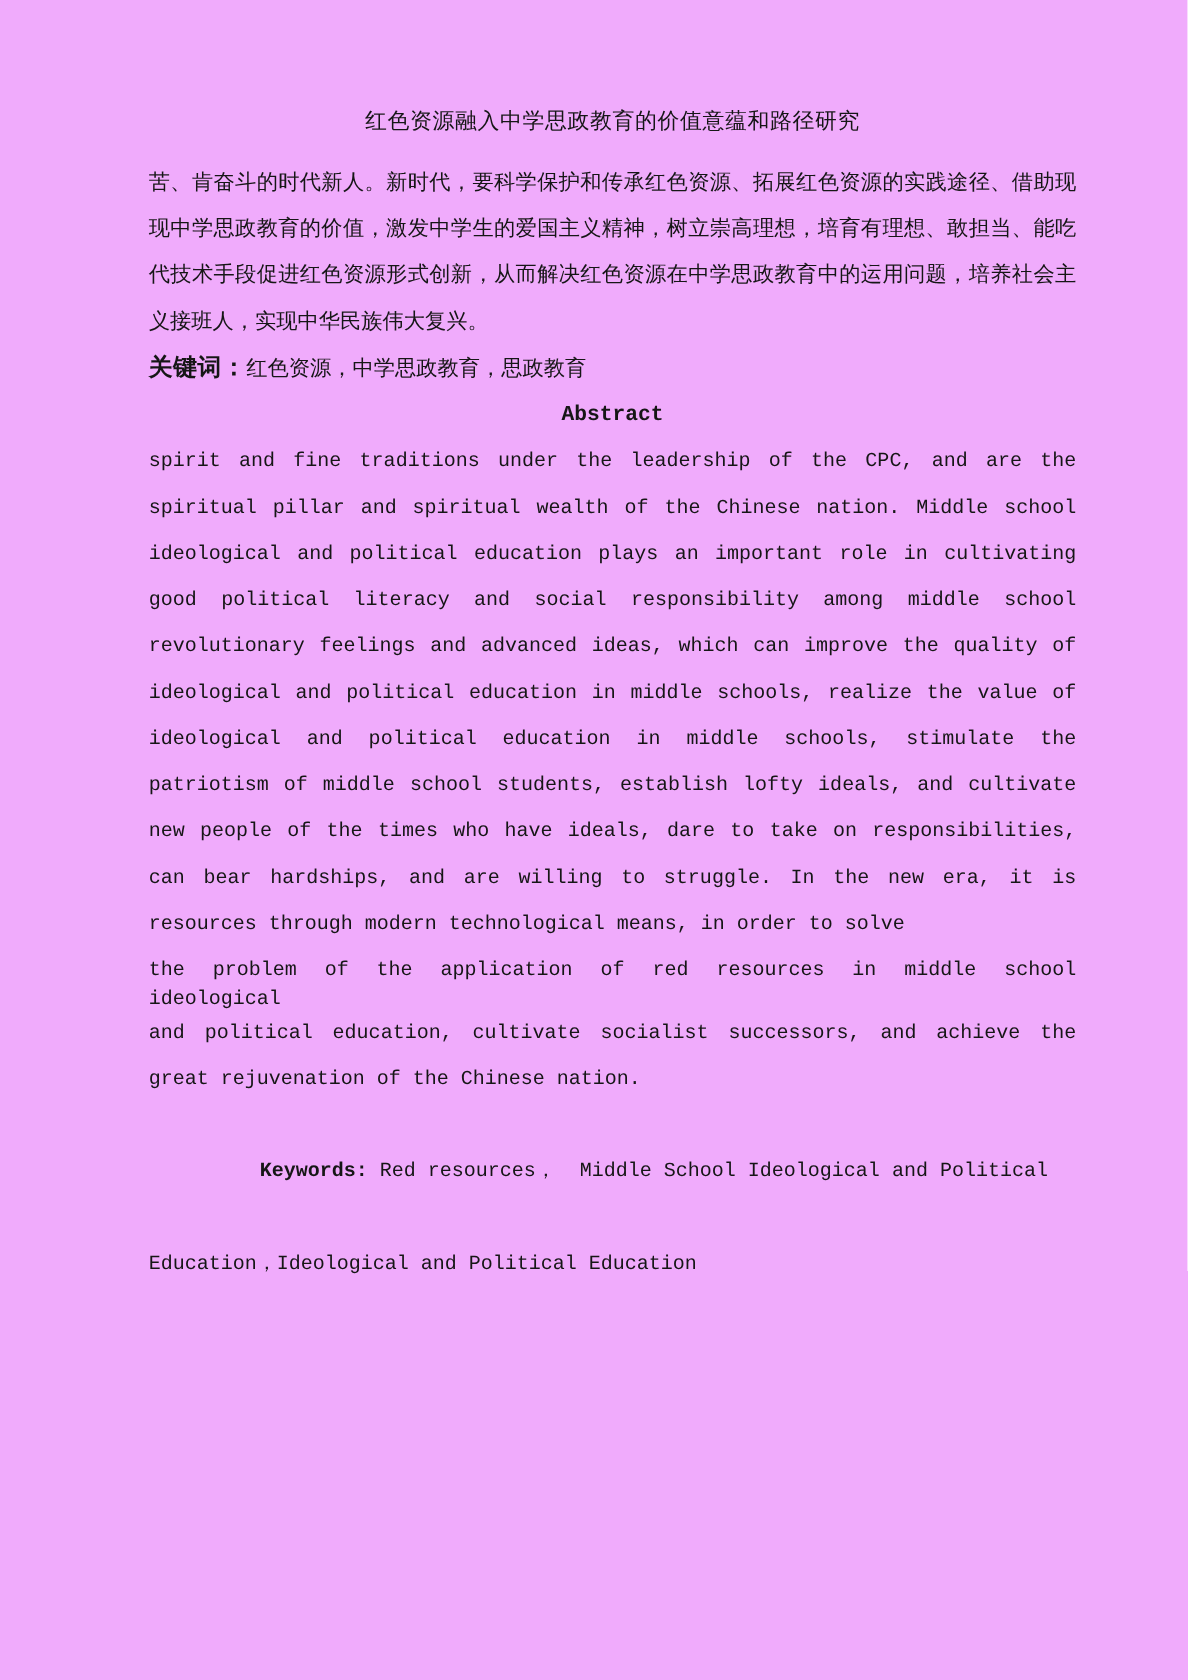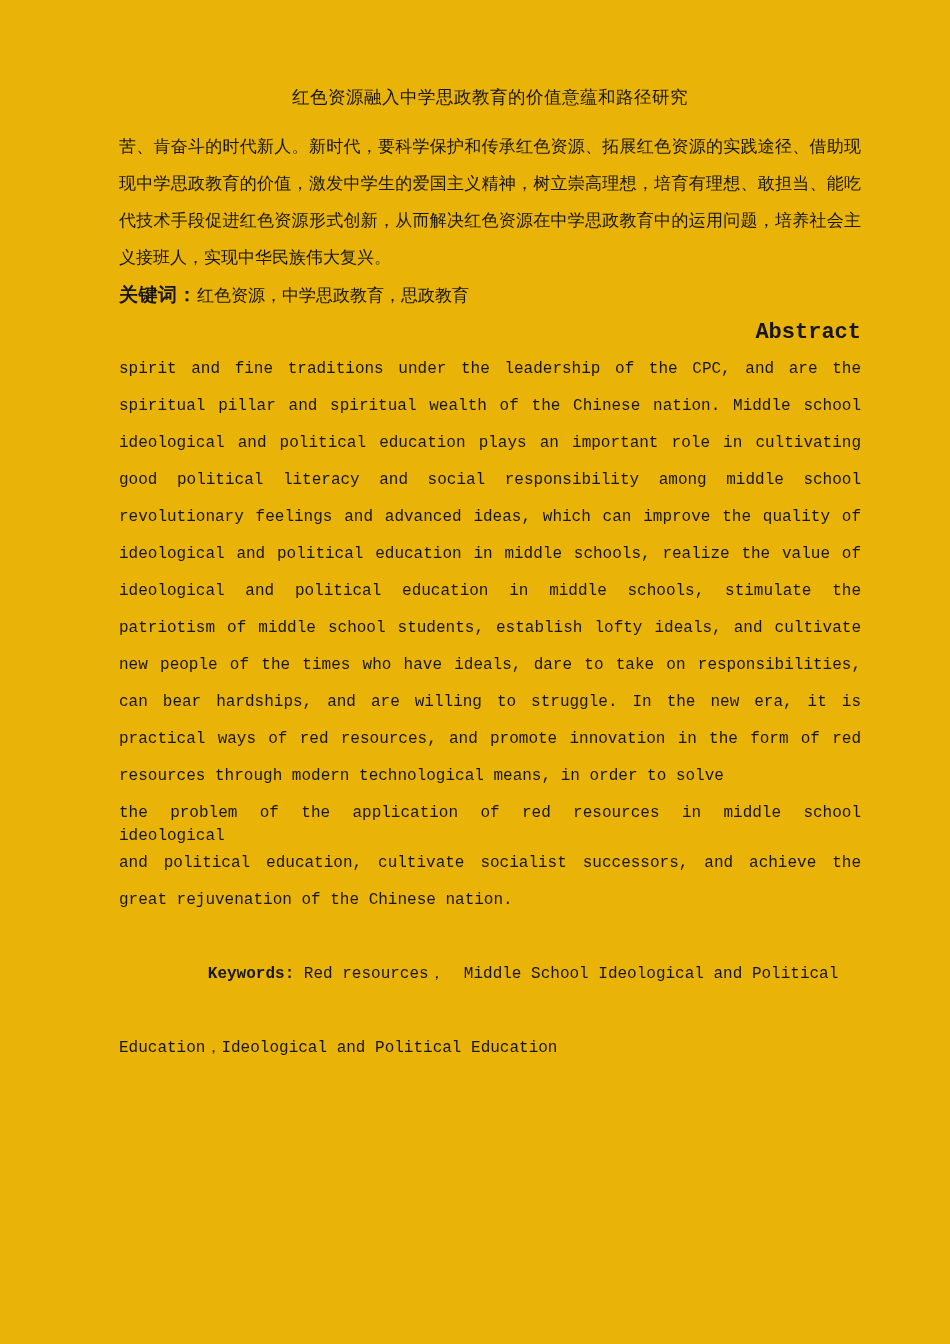--- a/index.html
+++ b/index.html
@@ -4,21 +4,21 @@
 <style>
   html, body {
     margin: 0;
     padding: 0;
     background: #ffffff;
   }
   .page {
     position: relative;
     width: 950px;
     height: 1344px;
-    background: #eab308;
+    background: #f0abfc;
     color: #161616;
     overflow: hidden;
   }
   .content {
     padding: 0 89px 0 119px; 
   }
   .doc-title {
     margin: 84px 0 0 0;
     font-family: "DejaVu Serif", "Liberation Serif", serif;
     font-size: 17.5px;
@@ -54,23 +54,23 @@
     padding-left: 54px;
   }
   .kw-zh-line .kw-zh-label {
     font-family: "DejaVu Sans", "Liberation Sans", sans-serif;
     font-size: 19px;
     font-weight: 700;
     letter-spacing: 0.5px;
   }
   .abstract-heading {
     font-family: "Liberation Mono", "DejaVu Sans Mono", monospace;
-    font-size: 22px;
+    font-size: 17px;
     font-weight: 700;
-    text-align: right;
+    text-align: center;
     line-height: 37px;
   }
   .tight {
     line-height: 23px;
     margin-top: 7px;
   }
   .closing {
     margin-top: -3px;
   }
   .kw-en-label {
@@ -103,21 +103,20 @@
         <div class="line j">spirit and fine traditions under the leadership of the CPC, and are the</div>
         <div class="line j">spiritual pillar and spiritual wealth of the Chinese nation. Middle school</div>
         <div class="line j">ideological and political education plays an important role in cultivating</div>
         <div class="line j">good political literacy and social responsibility among middle school</div>
         <div class="line j">revolutionary feelings and advanced ideas, which can improve the quality of</div>
         <div class="line j">ideological and political education in middle schools, realize the value of</div>
         <div class="line j">ideological and political education in middle schools, stimulate the</div>
         <div class="line j">patriotism of middle school students, establish lofty ideals, and cultivate</div>
         <div class="line j">new people of the times who have ideals, dare to take on responsibilities,</div>
         <div class="line j">can bear hardships, and are willing to struggle. In the new era, it is</div>
-        <div class="line j">practical ways of red resources, and promote innovation in the form of red</div>
         <div class="line">resources through modern technological means, in order to solve</div>
       </div>
 
     <div class="block en-text tight">
         <div class="line j">the problem of the application of red resources in middle school</div>
         <div class="line">ideological</div>
       </div>
 
     <div class="block en-text closing">
         <div class="line j">and political education, cultivate socialist successors, and achieve the</div>

